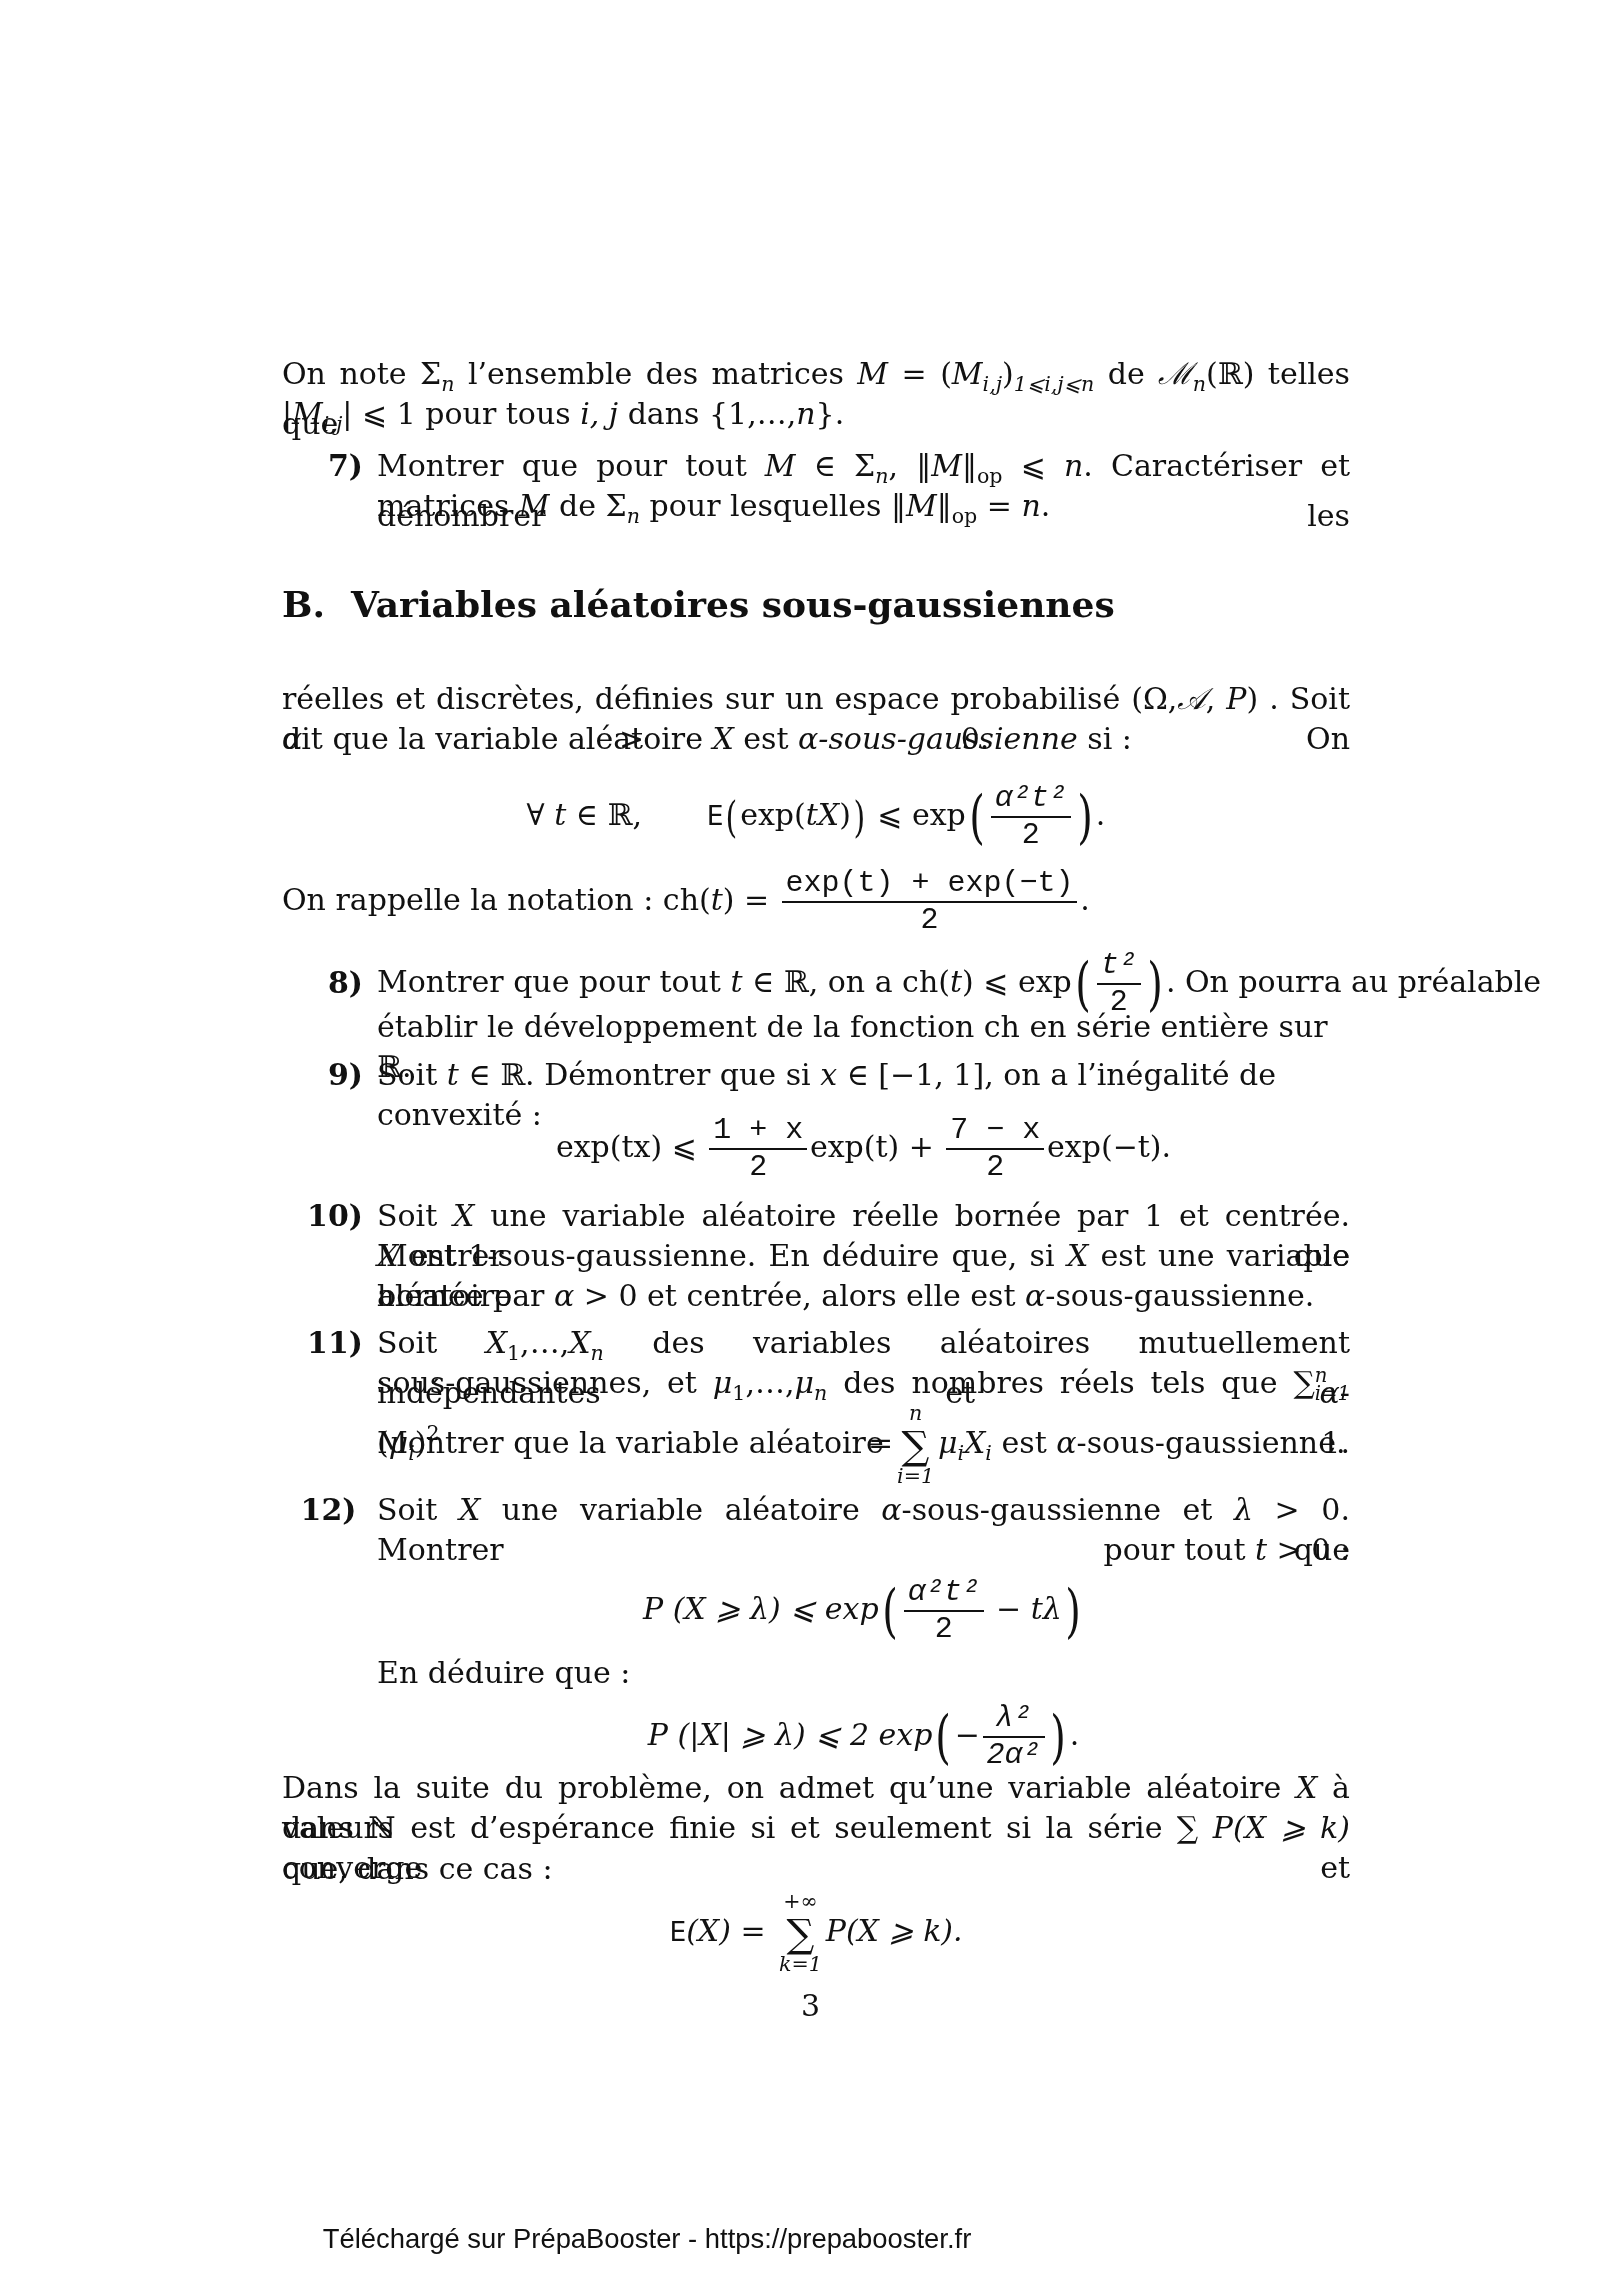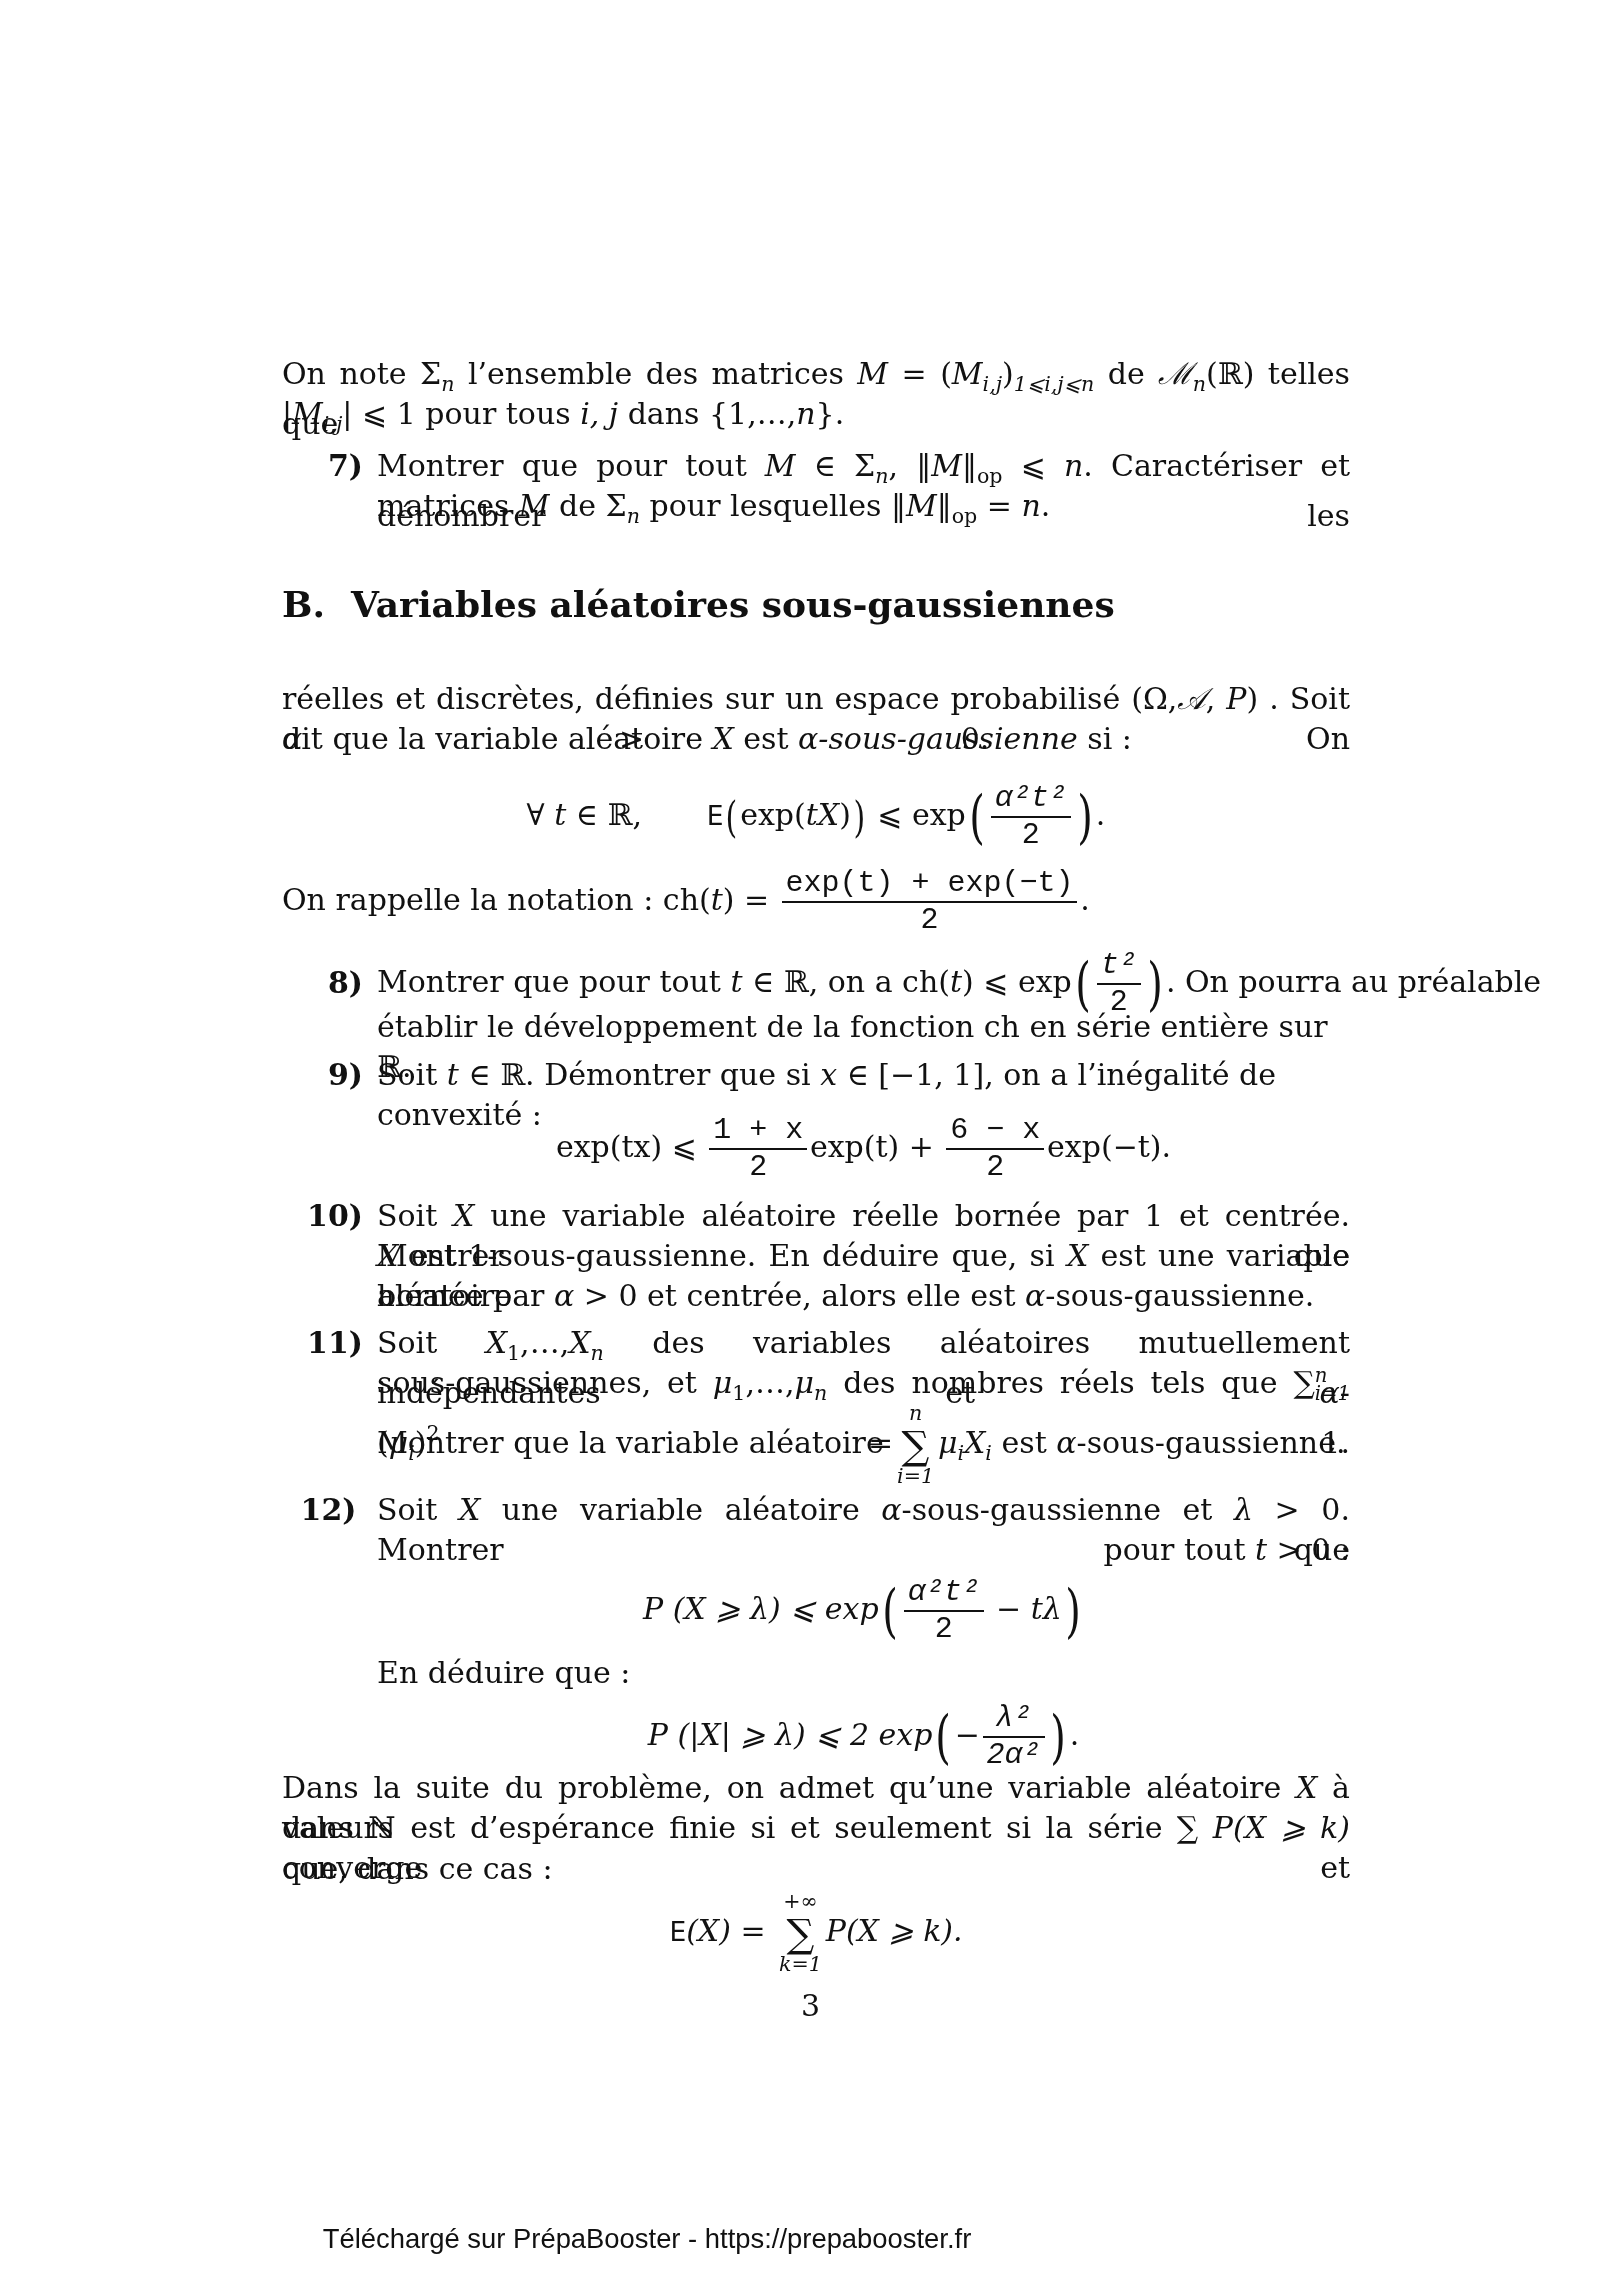--- a/index.html
+++ b/index.html
@@ -72,21 +72,21 @@
   <div class="item" style="top:943px; height:78px; line-height:78px; white-space:nowrap;">
     <span>Montrer que pour tout </span><i>t</i><span> ∈ ℝ, on a ch(</span><i>t</i><span>) ⩽ exp</span><span class="bigp">(</span><span class="frac"><span class="it">t²</span><span class="den">2</span></span><span class="bigp">)</span><span>. On pourra au préalable</span>
   </div>
   <div class="item" style="top:1007px;">établir le développement de la fonction ch en série entière sur ℝ.</div>
 
   <div class="num" style="top:1055px;">9)</div>
   <div class="item" style="top:1055px;">
     <span>Soit </span><i>t</i><span> ∈ ℝ. Démontrer que si </span><i>x</i><span> ∈ [−1, 1], on a l’inégalité de convexité :</span>
   </div>
   <div class="item" style="top:1106px; height:82px; line-height:82px; text-align:center;">
-    <span>exp(tx) ⩽ </span><span class="frac"><span>1 + x</span><span class="den">2</span></span><span>exp(t) + </span><span class="frac"><span>6 − x</span><span class="den">2</span></span><span>exp(−t).</span>
+    <span>exp(tx) ⩽ </span><span class="frac"><span>1 + x</span><span class="den">2</span></span><span>exp(t) + </span><span class="frac"><span>7 − x</span><span class="den">2</span></span><span>exp(−t).</span>
   </div>
 
   <div class="num" style="top:1196px;">10)</div>
   <div class="item just" style="top:1196px;">
     <span>Soit </span><i>X</i><span> une variable aléatoire réelle bornée par 1 et centrée. Montrer que</span>
   </div>
   <div class="item just" style="top:1236px;">
     <i>X</i><span> est 1-sous-gaussienne. En déduire que, si </span><i>X</i><span> est une variable aléatoire</span>
   </div>
   <div class="item" style="top:1276px;">

